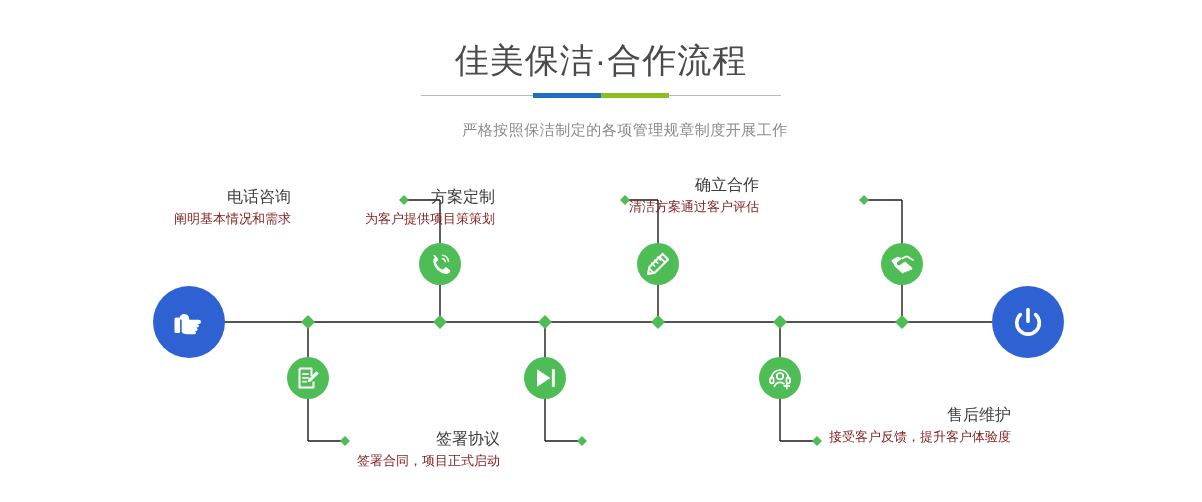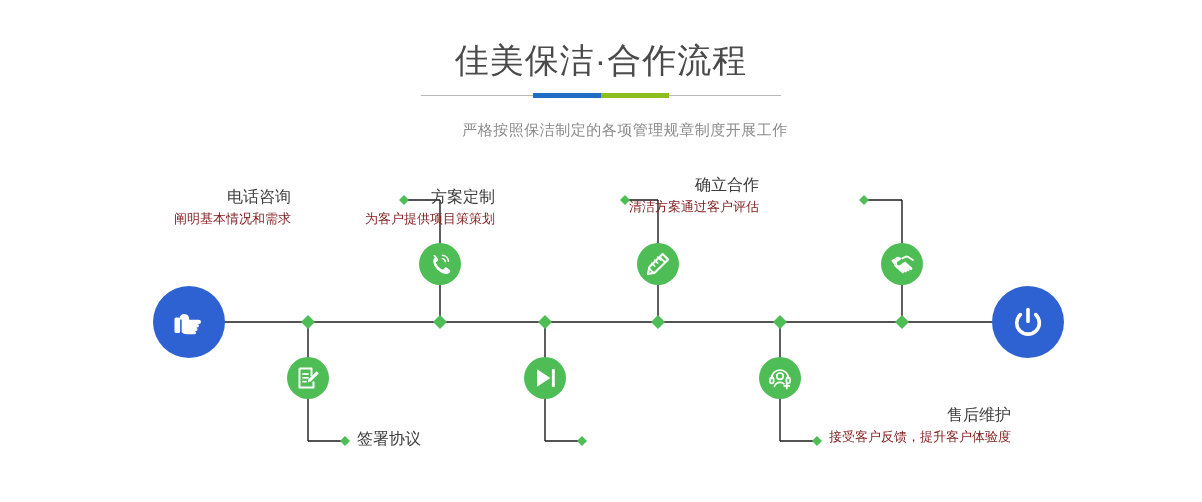--- a/index.html
+++ b/index.html
@@ -216,20 +216,21 @@
     <svg width="26" height="26" viewBox="0 0 26 26">
       <path fill="none" stroke="#ffffff" stroke-width="2" stroke-linejoin="round" d="M4.5 3.5 h12 v7.5 M4.5 3.5 v19 h14 v-6"></path>
       <rect fill="#ffffff" x="7.3" y="8.2" width="6.4" height="1.7"></rect>
       <rect fill="#ffffff" x="7.3" y="12.0" width="6.4" height="1.7"></rect>
       <rect fill="#ffffff" x="7.3" y="15.8" width="4.4" height="1.7"></rect>
       <path fill="#ffffff" d="M21.6 6.2 l2.2 2.2 l-8.1 8.1 l-3.0 0.8 l0.8-3.0 z"></path>
     </svg>
   </div>
   <div class="node-text align-left" style="left:357px; top:428px;">
     <span class="t-title">签署协议</span>
+    <span class="t-desc">签署合同，项目正式启动</span>
   </div>
 
   <div class="node-circle" style="left:637px; top:243px;">
     <svg width="26" height="26" viewBox="0 0 26 26">
       <path fill="none" stroke="#ffffff" stroke-width="2.1" stroke-linejoin="round" d="M17.6 2.9 l5.5 5.5 l-13.2 13.2 l-6.9 1.4 l1.4-6.9 z"></path>
       <line x1="14.6" y1="5.9" x2="20.1" y2="11.4" stroke="#ffffff" stroke-width="1.6"></line>
       <path fill="none" stroke="#ffffff" stroke-width="1.6" d="M3.4 16.6 l6.1 6.1"></path>
       <path fill="none" stroke="#ffffff" stroke-width="1.5" stroke-linecap="round" d="M6.6 12.0 l3.1 3.1 M9.6 9.0 l3.1 3.1 M12.6 6.0 l3.1 3.1"></path>
     </svg>
   </div>

